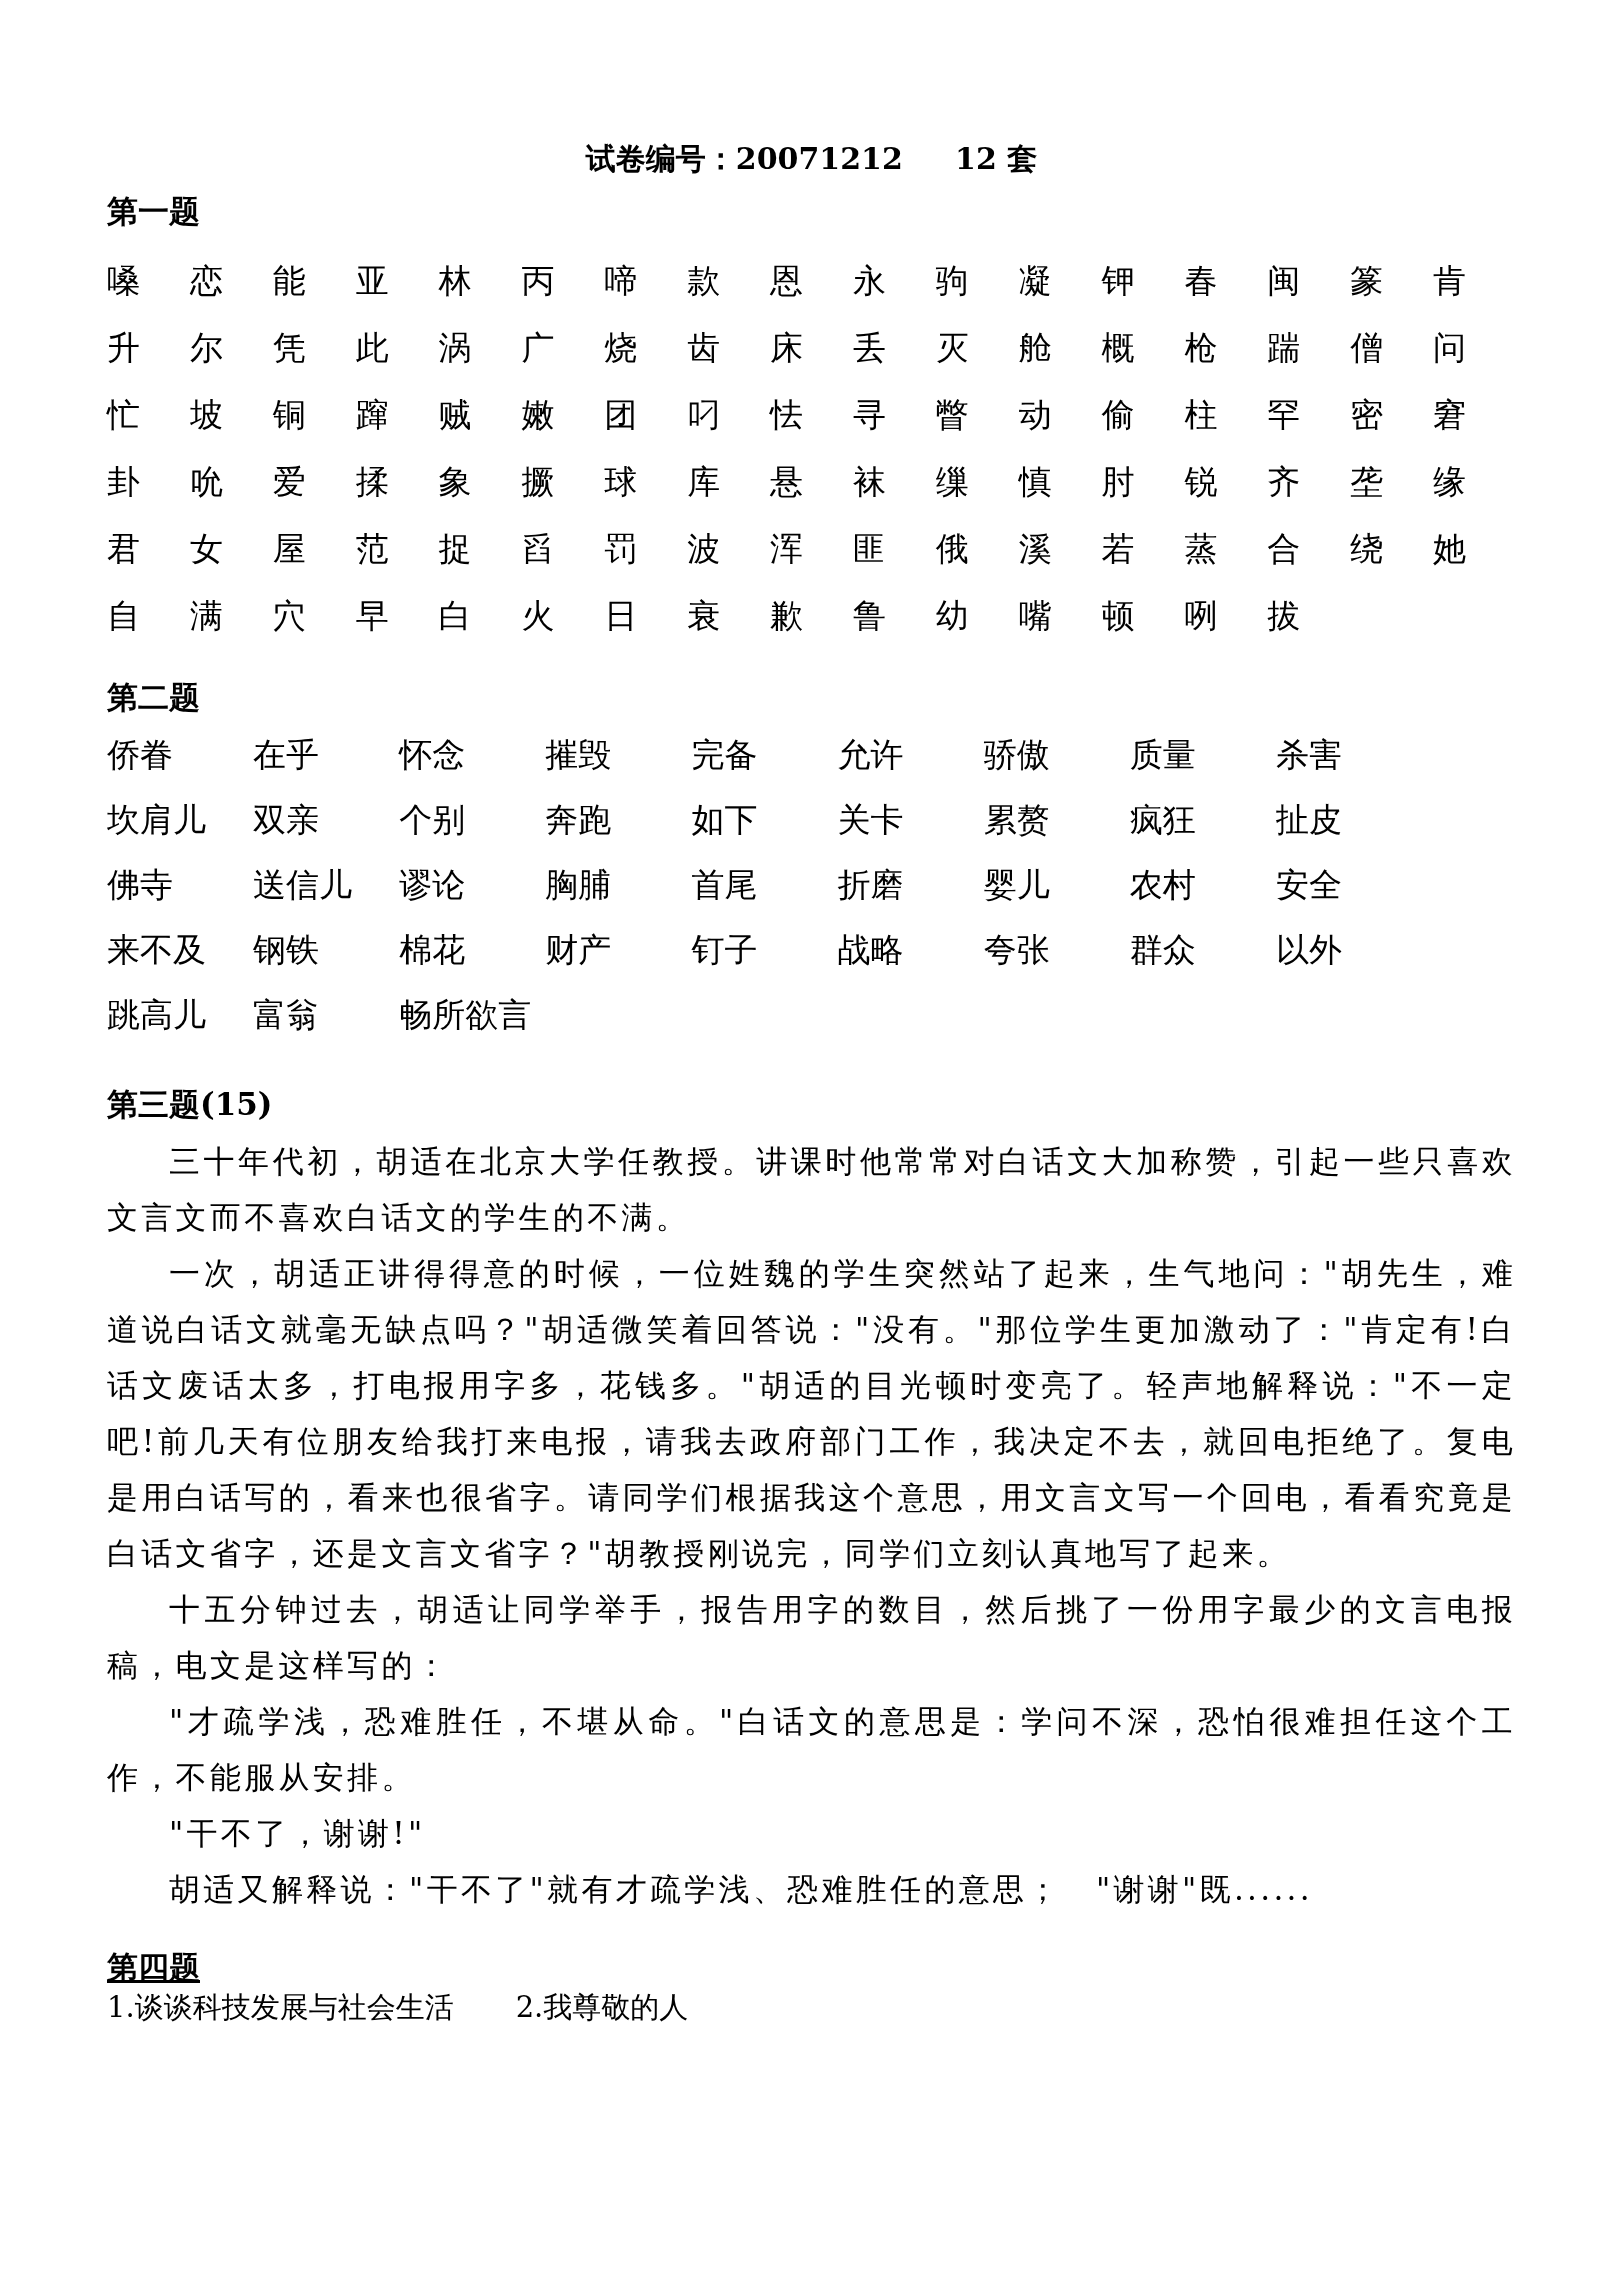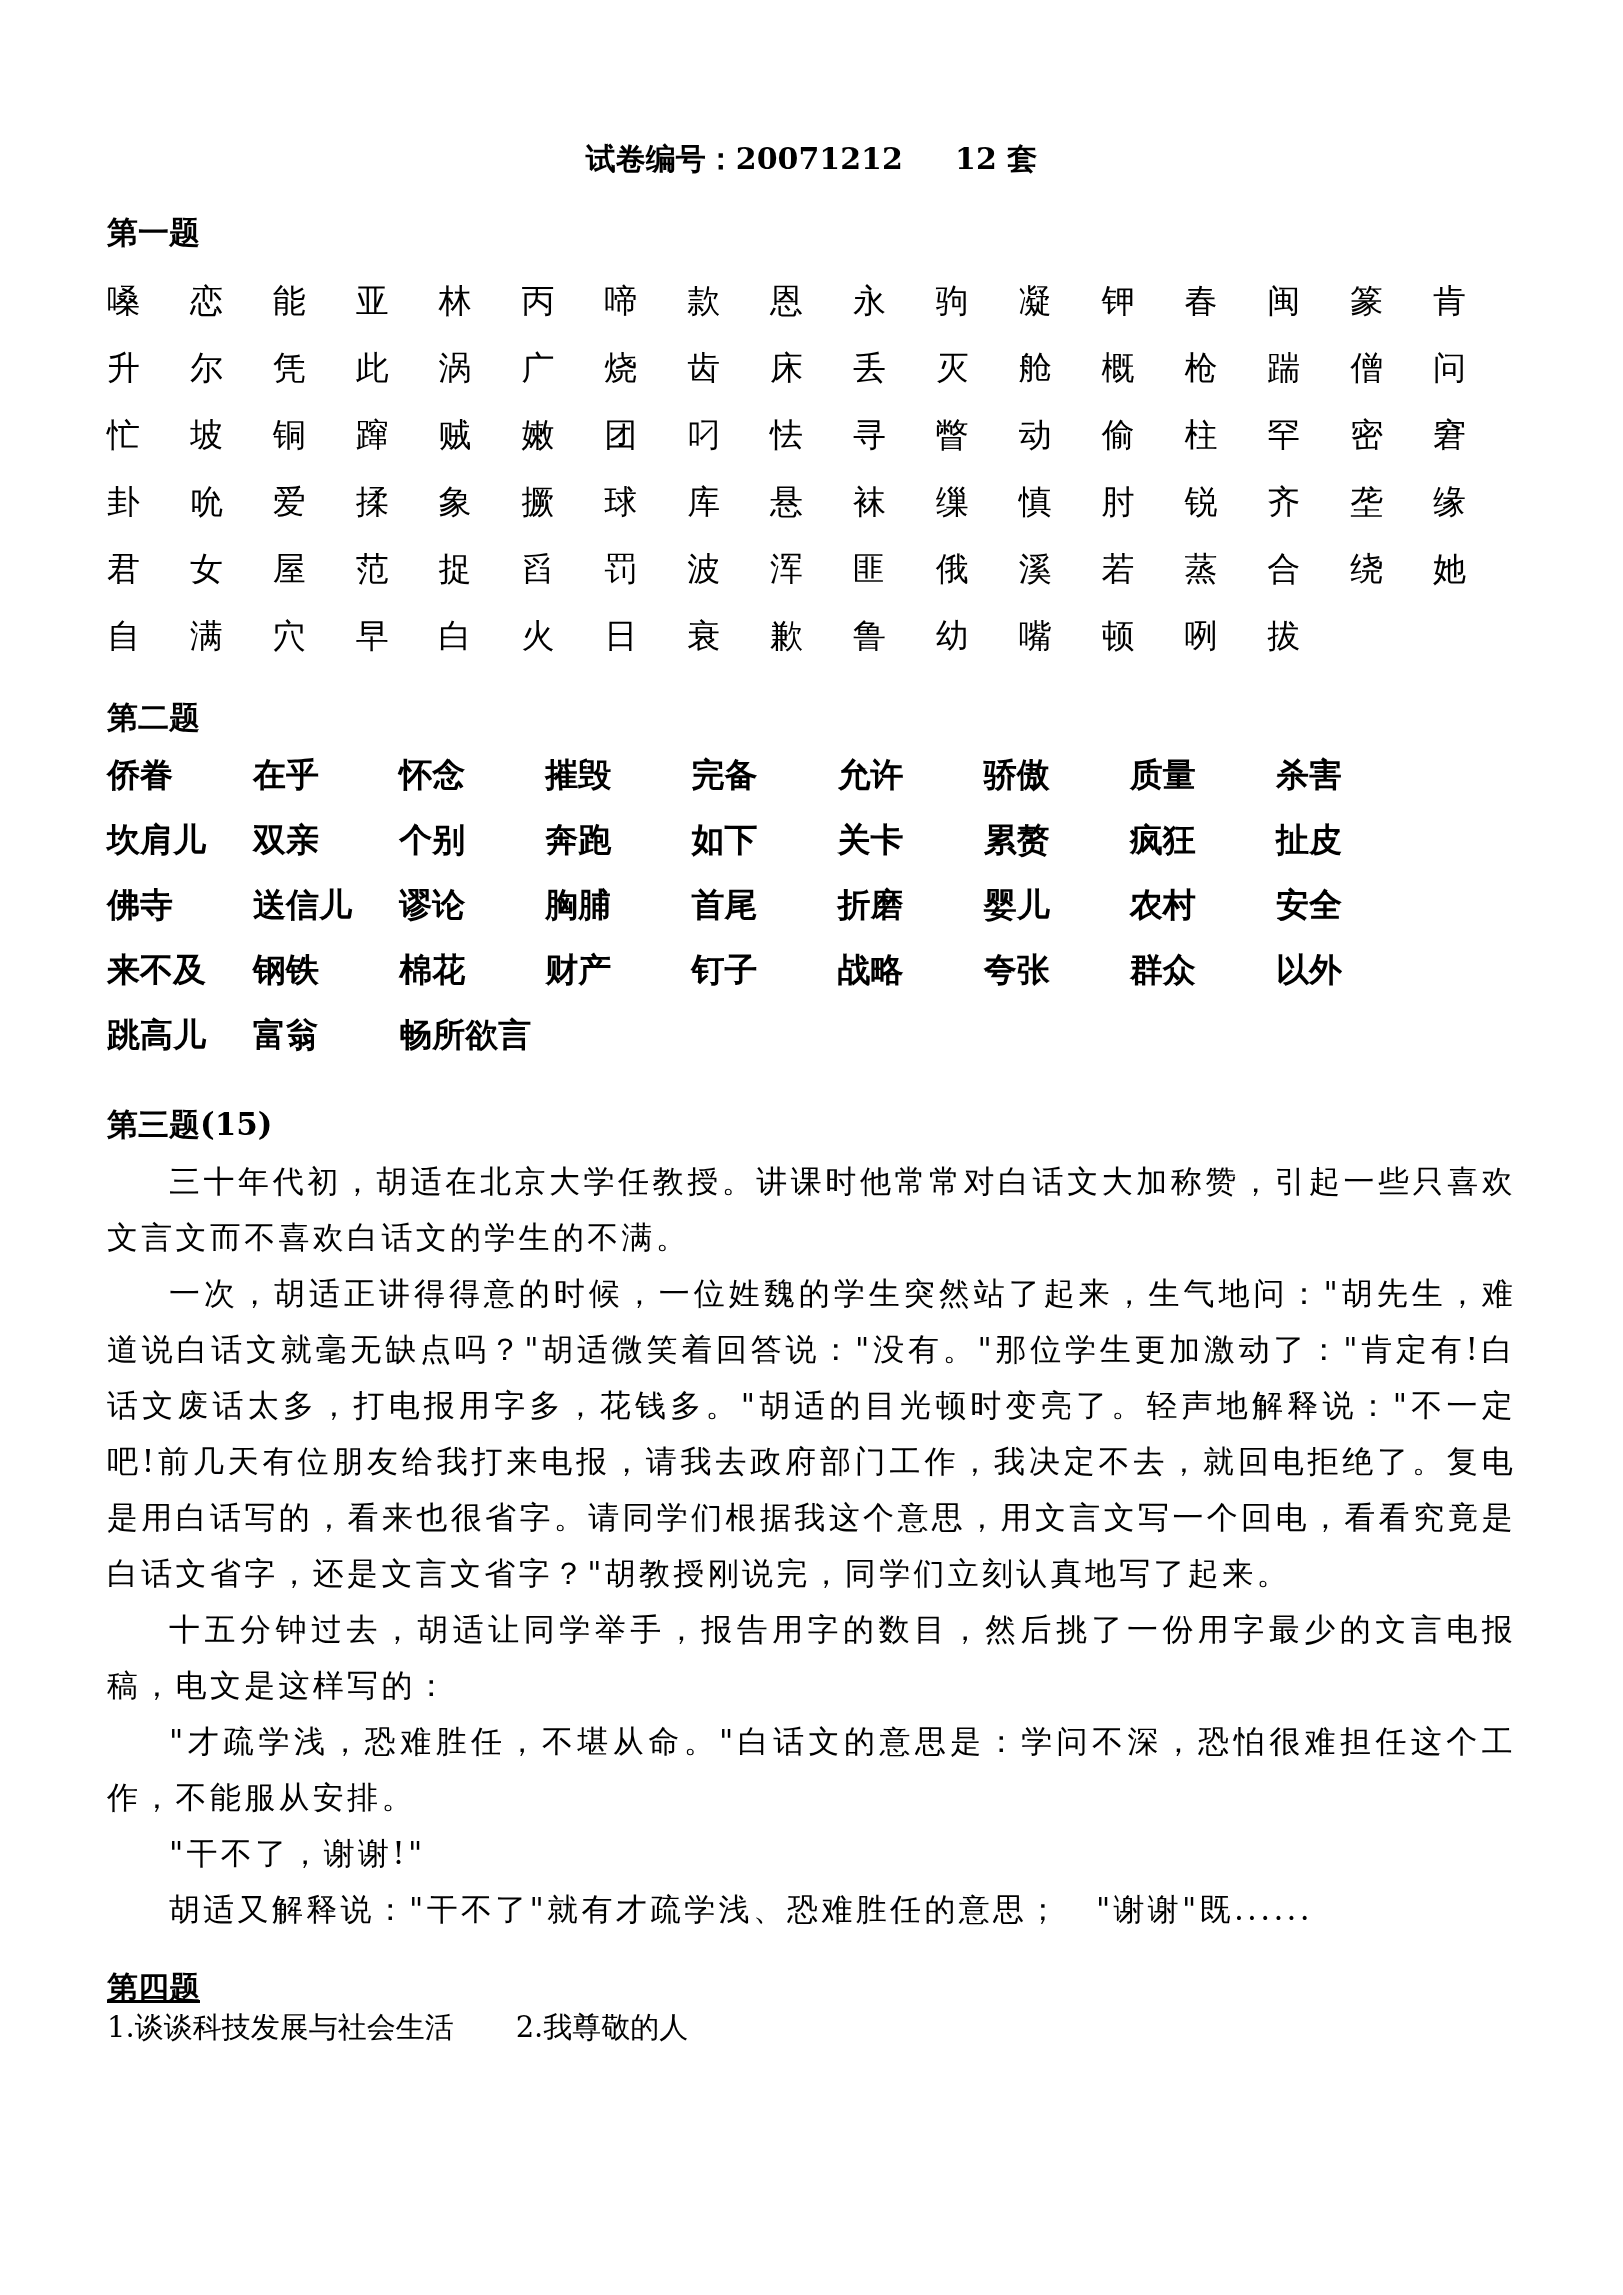--- a/index.html
+++ b/index.html
@@ -20,40 +20,40 @@
     font-size: 30px;
     font-weight: 700;
     white-space: pre;
     line-height: 36px;
   }
   .section-heading {
     font-size: 31px;
     font-weight: 700;
     line-height: 36px;
   }
-  #q1-heading { margin-top: 37px; }
+  #q1-heading { margin-top: 17px; font-family: Liberation Serif, serif; }
   #q1-grid { margin-top: 18.3px; }
   .char-grid .grid-row {
     display: grid;
     grid-template-columns: repeat(17, 1fr);
     height: 67px;
     align-items: center;
     font-size: 33px;
   }
   .char-grid .cell { justify-self: start; }
   #q2-heading { margin-top: 29px; }
   #q2-grid { margin-top: 7.9px; width: 1315px; }
   .word-grid .grid-row {
     display: grid;
     grid-template-columns: repeat(9, 1fr);
     height: 65px;
     align-items: center;
     font-size: 33px;
   }
-  .word-grid .cell { justify-self: start; white-space: nowrap; font-weight: bold; }
+  .word-grid .cell { justify-self: start; white-space: nowrap; }
   #q3-heading { margin-top: 38px; }
   #q3-passage { margin-top: 10.5px; }
   .para {
     margin: 0;
     font-size: 31px;
     line-height: 56px;
     letter-spacing: 3.3px;
     text-indent: 2em;
     text-align: justify;
   }

